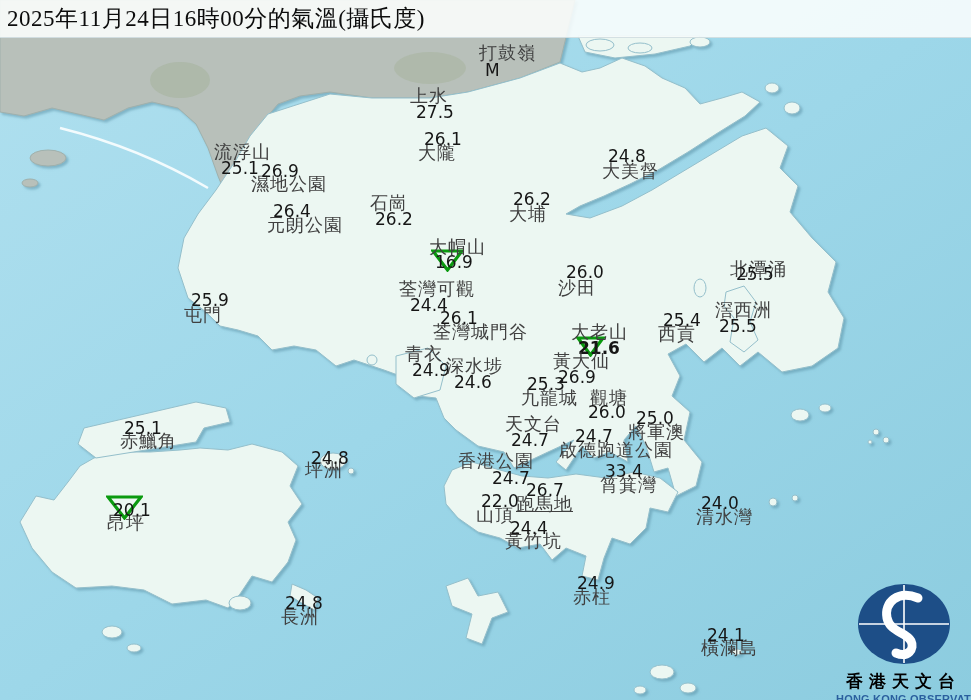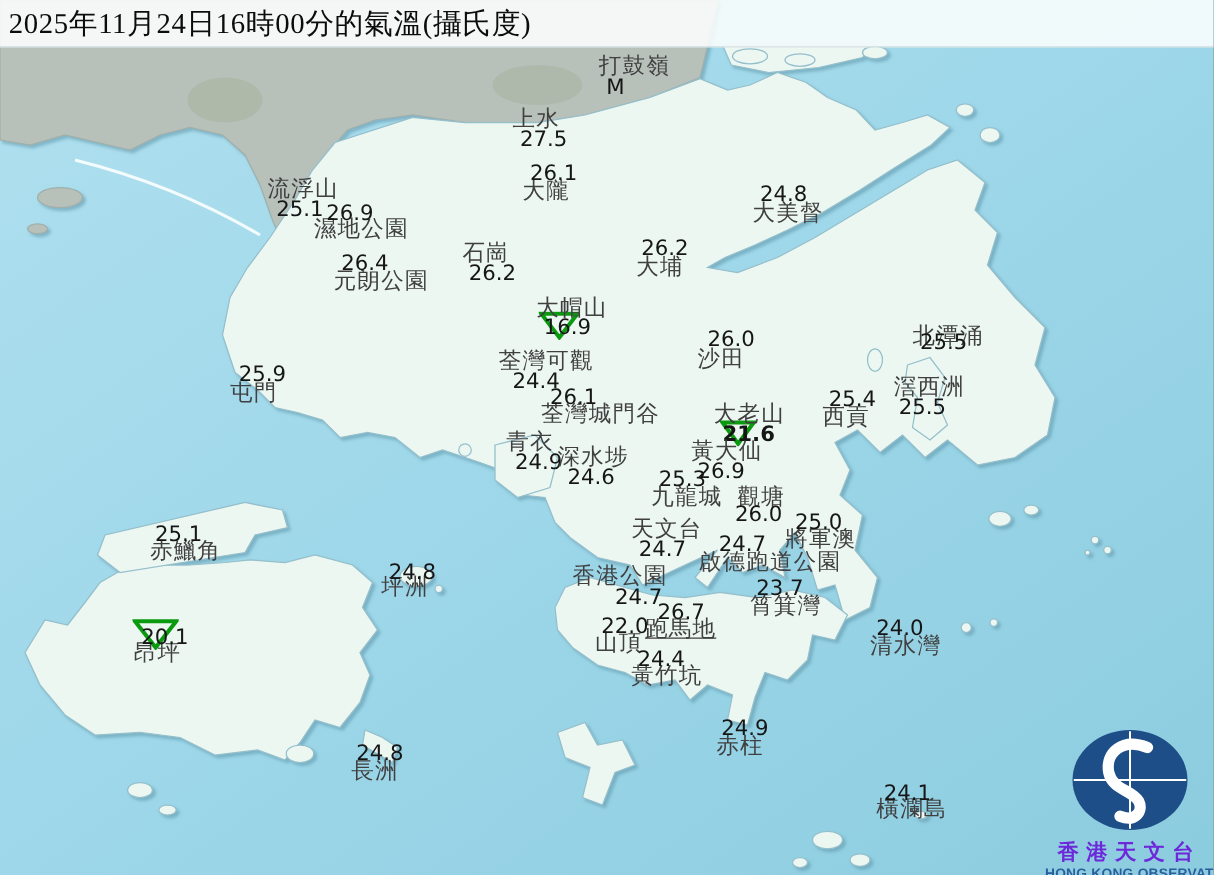--- a/index.html
+++ b/index.html
@@ -32,21 +32,21 @@
     font-family:"DejaVu Sans","Liberation Sans",sans-serif;
     font-size:17px;line-height:1;color:#161616;
   }
   .marker{position:absolute;z-index:2;}
   .marker svg{display:block;}
   .logo{
     position:absolute;left:836px;top:582px;width:135px;z-index:4;
     text-align:center;user-select:none;
   }
   .logo-zh{
-    margin-top:2px;color:#6d28d9;font-weight:bold;font-size:17px;letter-spacing:6px;
+    margin-top:2px;color:#000000;font-weight:bold;font-size:17px;letter-spacing:6px;
     font-family:"DejaVu Sans",sans-serif;white-space:nowrap;
   }
   .logo-en{
     color:#2a5f9e;font-weight:bold;font-size:11px;letter-spacing:.2px;
     font-family:"Liberation Sans","DejaVu Sans",sans-serif;white-space:nowrap;
   }
 </style>
 </head>
 <body>
 
@@ -202,21 +202,21 @@
       <div class="svalue" style="left: 588px; top: 404px;">26.0</div>
       <div class="sname" style="left: 505px; top: 415px;">天文台</div>
       <div class="svalue" style="left: 511px; top: 432px;">24.7</div>
       <div class="sname" style="left: 628px; top: 423px;">將軍澳</div>
       <div class="svalue" style="left: 636px; top: 410px;">25.0</div>
       <div class="sname" style="left: 559px; top: 441px;">啟德跑道公園</div>
       <div class="svalue" style="left: 575px; top: 428px;">24.7</div>
       <div class="sname" style="left: 458px; top: 452px;">香港公園</div>
       <div class="svalue" style="left: 492px; top: 470px;">24.7</div>
       <div class="sname" style="left: 600px; top: 476px;">筲箕灣</div>
-      <div class="svalue" style="left: 605px; top: 463px;">23.7</div>
+      <div class="svalue" style="left: 605px; top: 463px;">33.4</div>
       <div class="sname" style="left: 516px; top: 495px; text-decoration: underline;">跑馬地</div>
       <div class="svalue" style="left: 526px; top: 482px;">26.7</div>
       <div class="sname" style="left: 476px; top: 506px;">山頂</div>
       <div class="svalue" style="left: 481px; top: 493px;">22.0</div>
       <div class="sname" style="left: 505px; top: 532px;">黃竹坑</div>
       <div class="svalue" style="left: 510px; top: 520px;">24.4</div>
       <div class="sname" style="left: 696px; top: 508px;">清水灣</div>
       <div class="svalue" style="left: 701px; top: 495px;">24.0</div>
       <div class="sname" style="left: 120px; top: 432px;">赤鱲角</div>
       <div class="svalue" style="left: 124px; top: 420px;">25.1</div>

